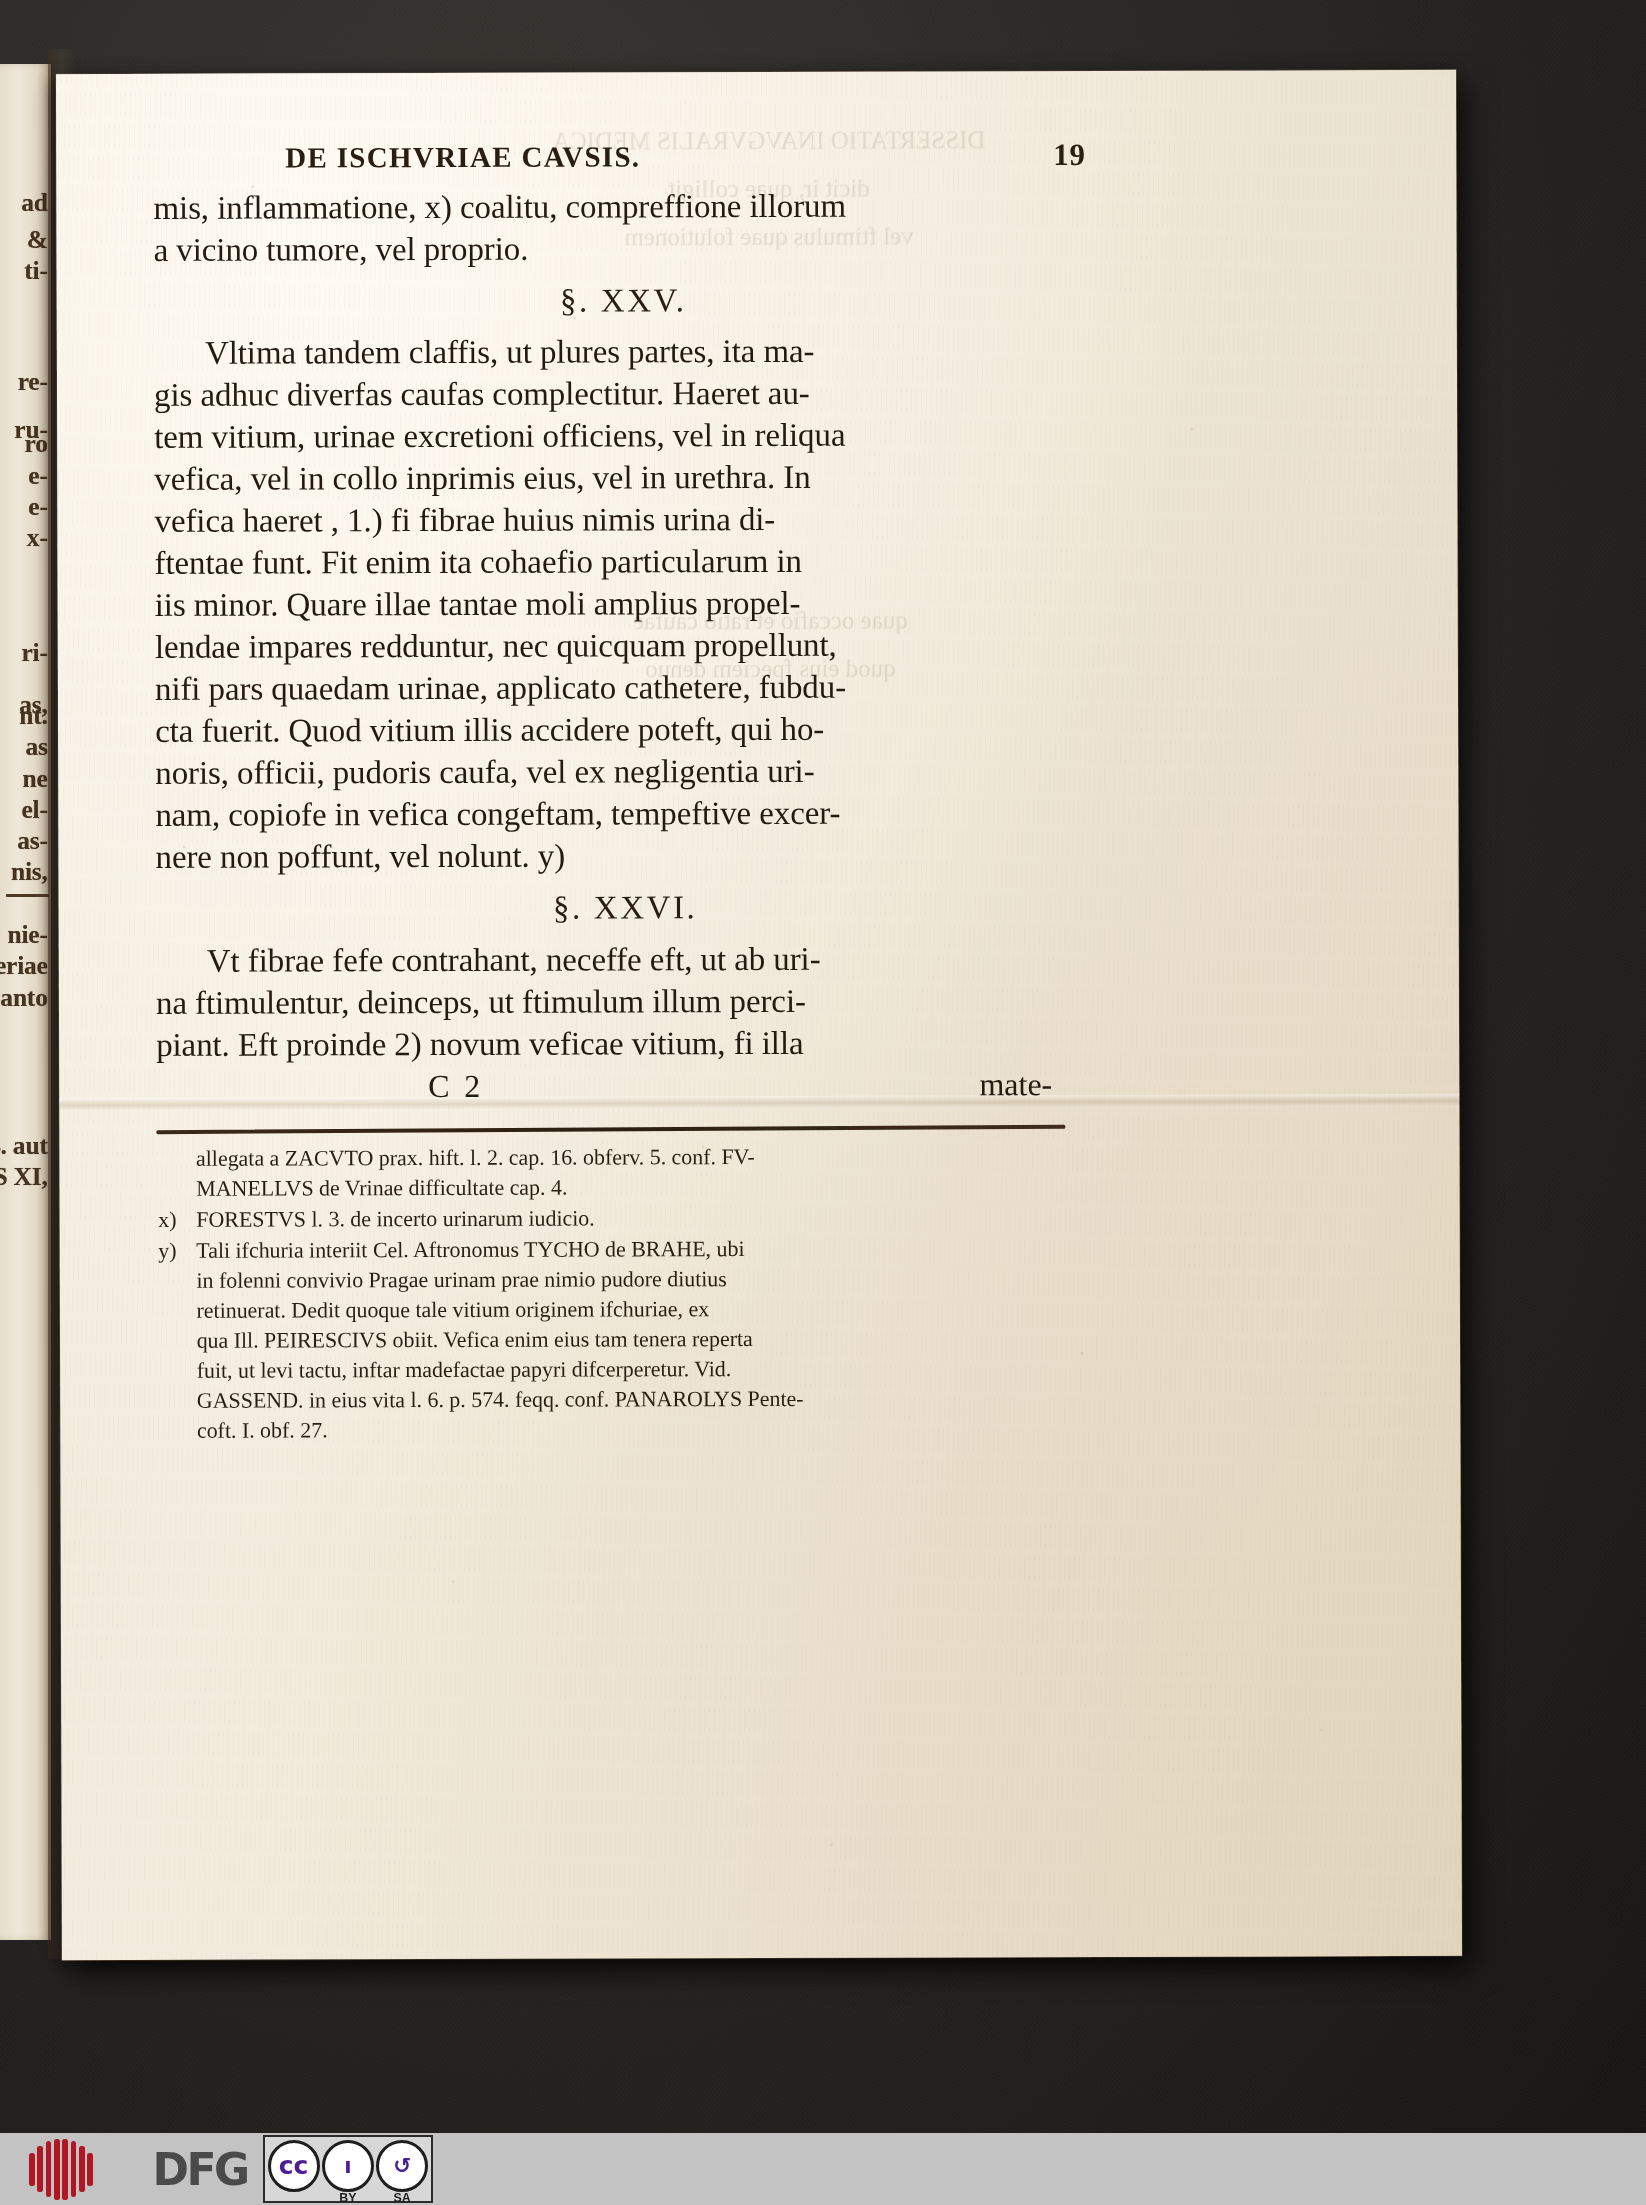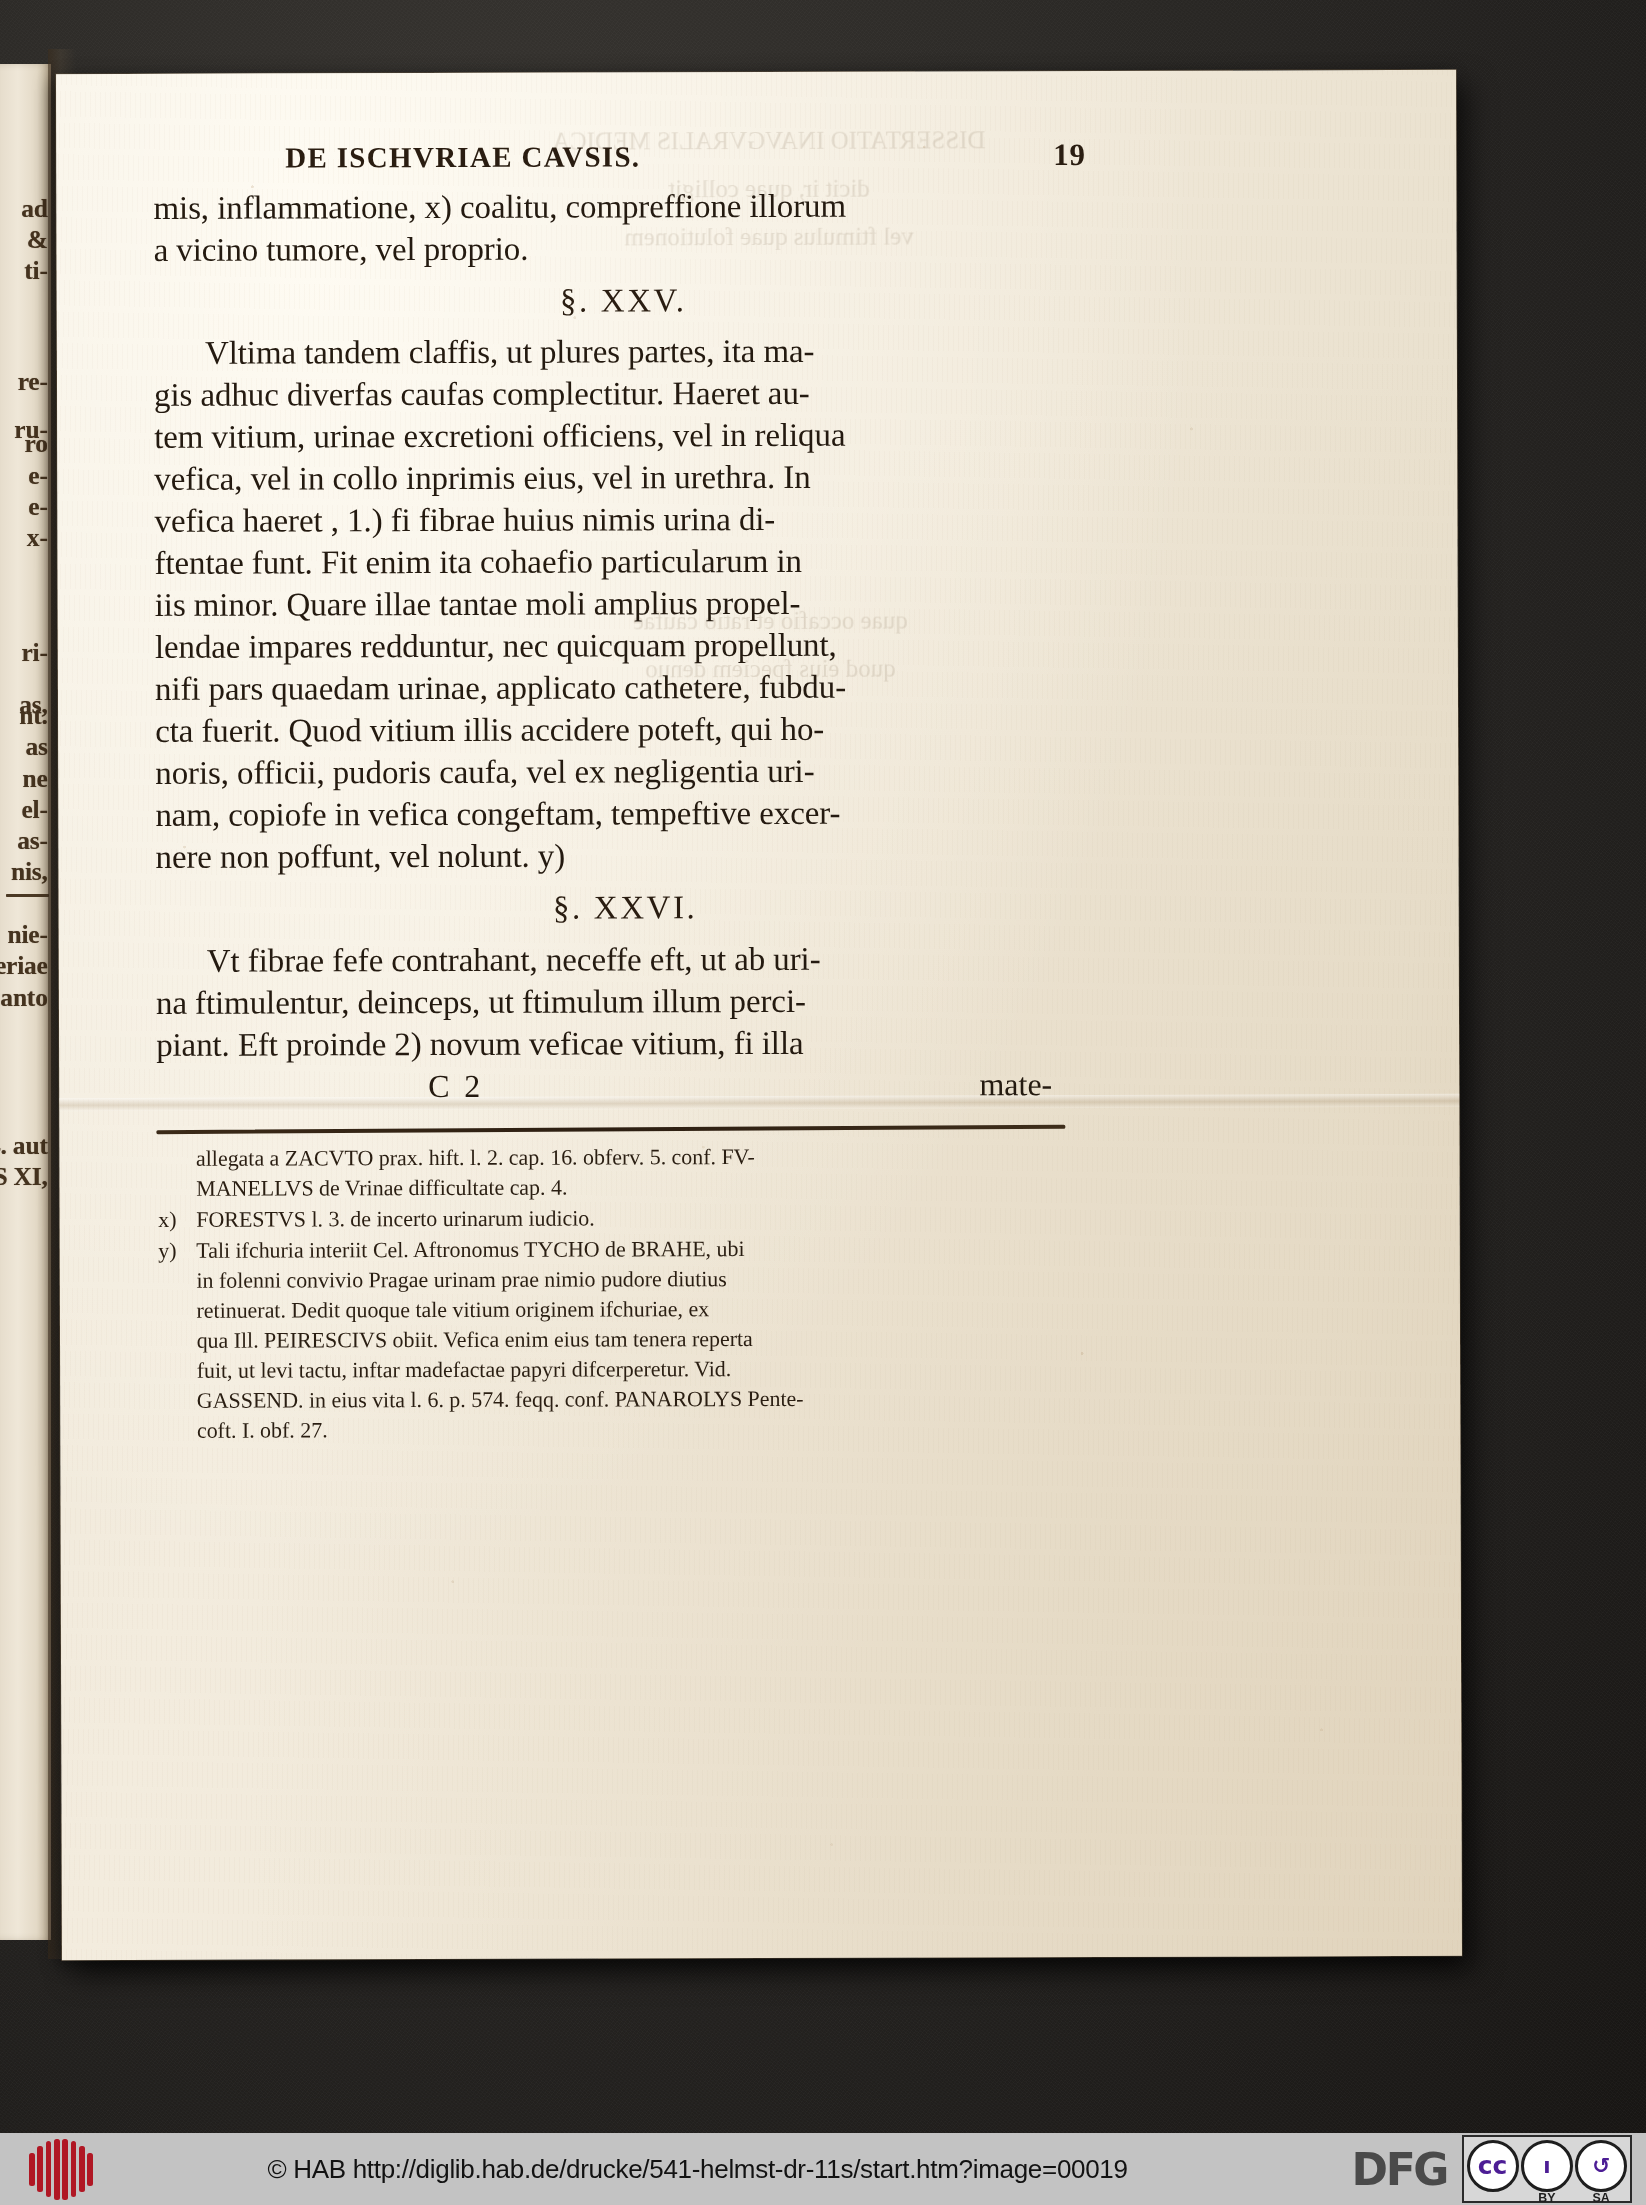--- a/index.html
+++ b/index.html
@@ -209,21 +209,21 @@
     font-size:12.4px;font-weight:700;color:#1e1e1e;line-height:11.5px;margin-top:0.8px;
   }
 </style>
 </head>
 <body>
 
 <div id="board"></div>
 
 <div id="facing-page">
   <div id="facing-rule" style="top:830px;"></div>
-<div class="facing-line" style="top: 132px;">ad</div>
+<div class="facing-line" style="top: 126px;">ad</div>
     <div class="facing-line" style="top: 163px;">&amp;</div>
     <div class="facing-line" style="top: 194px;">ti-</div>
     <div class="facing-line" style="top: 305px;">re-</div>
     <div class="facing-line" style="top: 353px; margin-left: 33px;">ru-</div>
     <div class="facing-line" style="top: 367px;">ro</div>
     <div class="facing-line" style="top: 399px;">e-</div>
     <div class="facing-line" style="top: 430px;">e-</div>
     <div class="facing-line" style="top: 461px;">x-</div>
     <div class="facing-line" style="top: 576px;">ri-</div>
     <div class="facing-line" style="top: 628px;">as,</div>
@@ -338,21 +338,20 @@
     <i></i>
       <i></i>
       <i></i>
       <i></i>
       <i></i>
       <i></i>
       <i></i>
       <i></i>
   </div>
 
-  <div id="credit">© HAB http://diglib.hab.de/drucke/541-helmst-dr-11s/start.htm?image=00019</div>
 
   <div id="dfg">DFG</div>
 
   <div id="cc">
     <div class="cc-badge">
       <div class="cc-ring">cc</div>
       <div class="cc-cap">&nbsp;</div>
     </div>
     <div class="cc-badge">
       <div class="cc-ring sm">ı</div>

